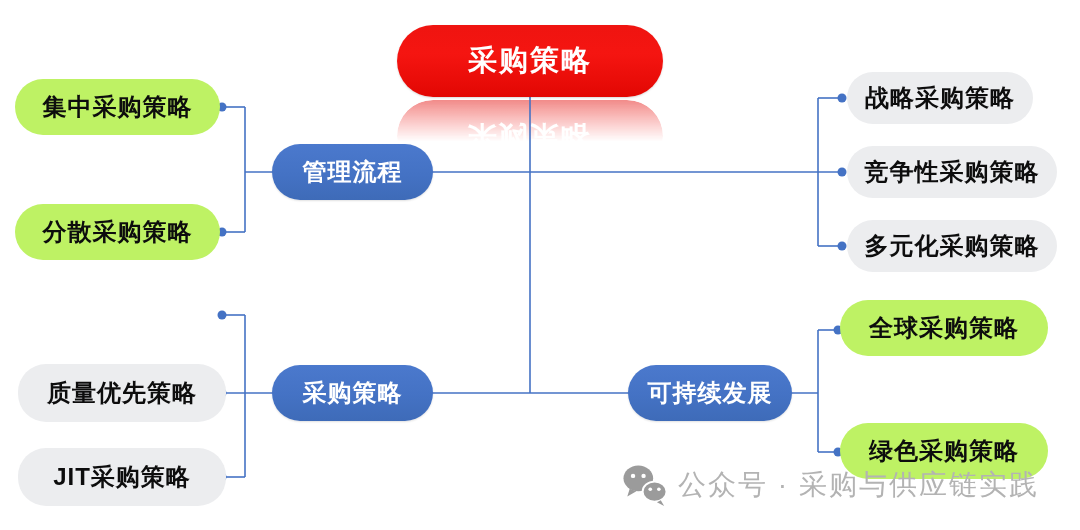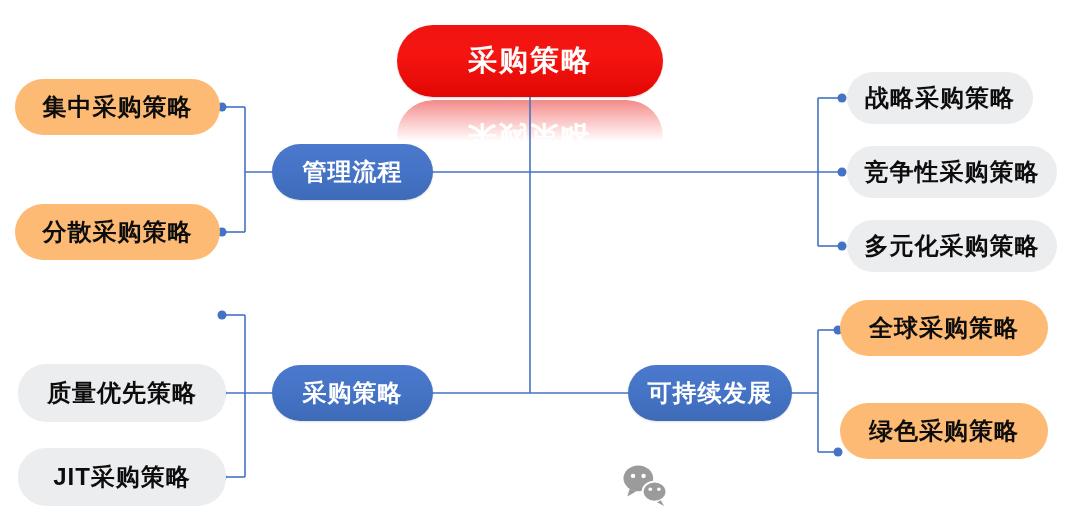--- a/index.html
+++ b/index.html
@@ -27,37 +27,37 @@
   .branch-node{background:linear-gradient(180deg,#4b79cd 0%,#4472c4 55%,#3e6bb8 100%);
         color:#ffffff;font-size:24px;font-weight:bold;height:56px;border-radius:28px;
         letter-spacing:1px;box-shadow:0 1px 2px rgba(0,0,0,0.12);}
   #branch-top-left{left:272px;top:144px;width:161px;}
   #branch-top-right{left:628px;top:144px;width:164px;}
   #branch-bottom-left{left:272px;top:365px;width:161px;}
   #branch-bottom-right{left:628px;top:365px;width:164px;}
 
   .child-node{color:#0d0d0d;font-size:24px;font-weight:bold;border-radius:28px;
         letter-spacing:1px;}
-  .peach{background:#fdba74;}
+  .peach{background:#bef264;}
   .gray{background:#ecedef;}
 
   
   #child-tl-0{left:15px;top:79px;width:205px;height:56px;}
   #child-tl-1{left:15px;top:204px;width:205px;height:56px;}
   
   #child-tr-0{left:847px;top:72px;width:186px;height:52px;}
   #child-tr-1{left:847px;top:146px;width:210px;height:52px;}
   #child-tr-2{left:847px;top:220px;width:210px;height:52px;}
   
   #child-bl-0{left:18px;top:286px;width:208px;height:58px;}
   #child-bl-1{left:18px;top:364px;width:208px;height:58px;}
   #child-bl-2{left:18px;top:448px;width:208px;height:58px;}
   
   #child-br-0{left:840px;top:300px;width:208px;height:56px;}
-  #child-br-1{left:840px;top:403px;width:208px;height:56px;}
+  #child-br-1{left:840px;top:423px;width:208px;height:56px;}
 
   
   .watermark{position:absolute;left:622px;top:463px;display:flex;align-items:center;
         z-index:3;color:#b3b3b3;font-size:28px;letter-spacing:2px;}
   .watermark .wm-icon{margin-right:10px;display:inline-flex;}
 </style>
 </head>
 <body>
 
 <div id="canvas">
@@ -163,15 +163,16 @@
         <g fill="#9b9b9b" stroke="#ffffff" stroke-width="2">
           <ellipse cx="34" cy="30" rx="12.5" ry="10.5"></ellipse>
         </g>
         <polygon points="40.5,39 44,45 36.5,41" fill="#9b9b9b"></polygon>
         <g fill="#ffffff">
           <circle cx="29.5" cy="27.5" r="1.9"></circle>
           <circle cx="38.5" cy="27.5" r="1.9"></circle>
         </g>
       </svg>
     </span>
+    <span>公众号 · 采购与供应链实践</span>
   </div>
 
 </div>
 
 </body></html>

